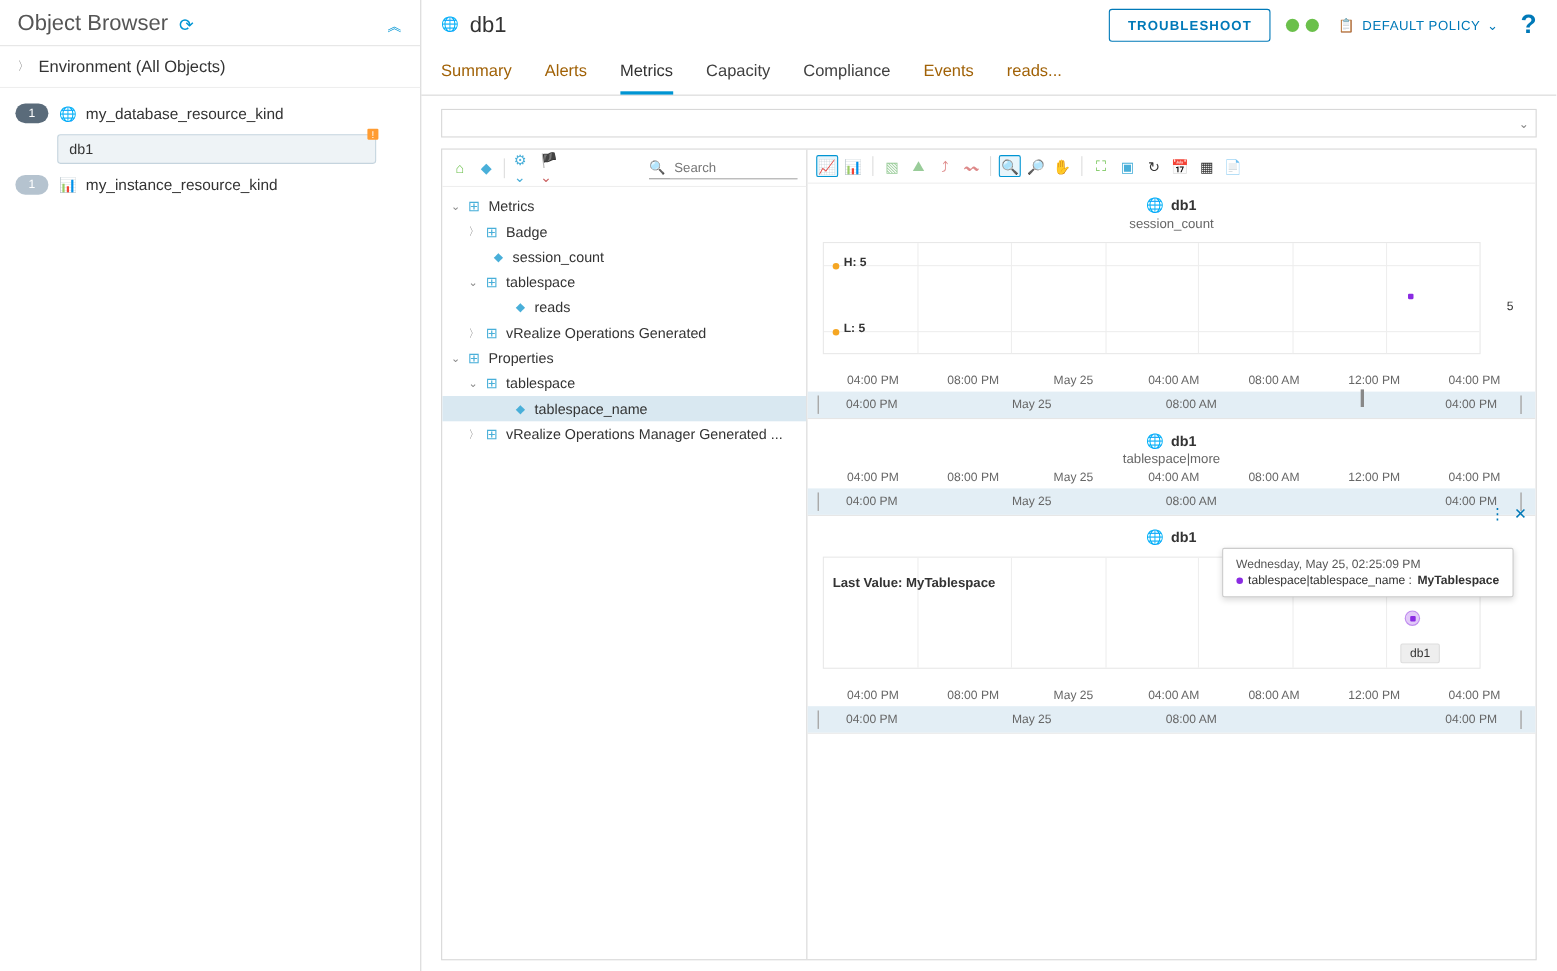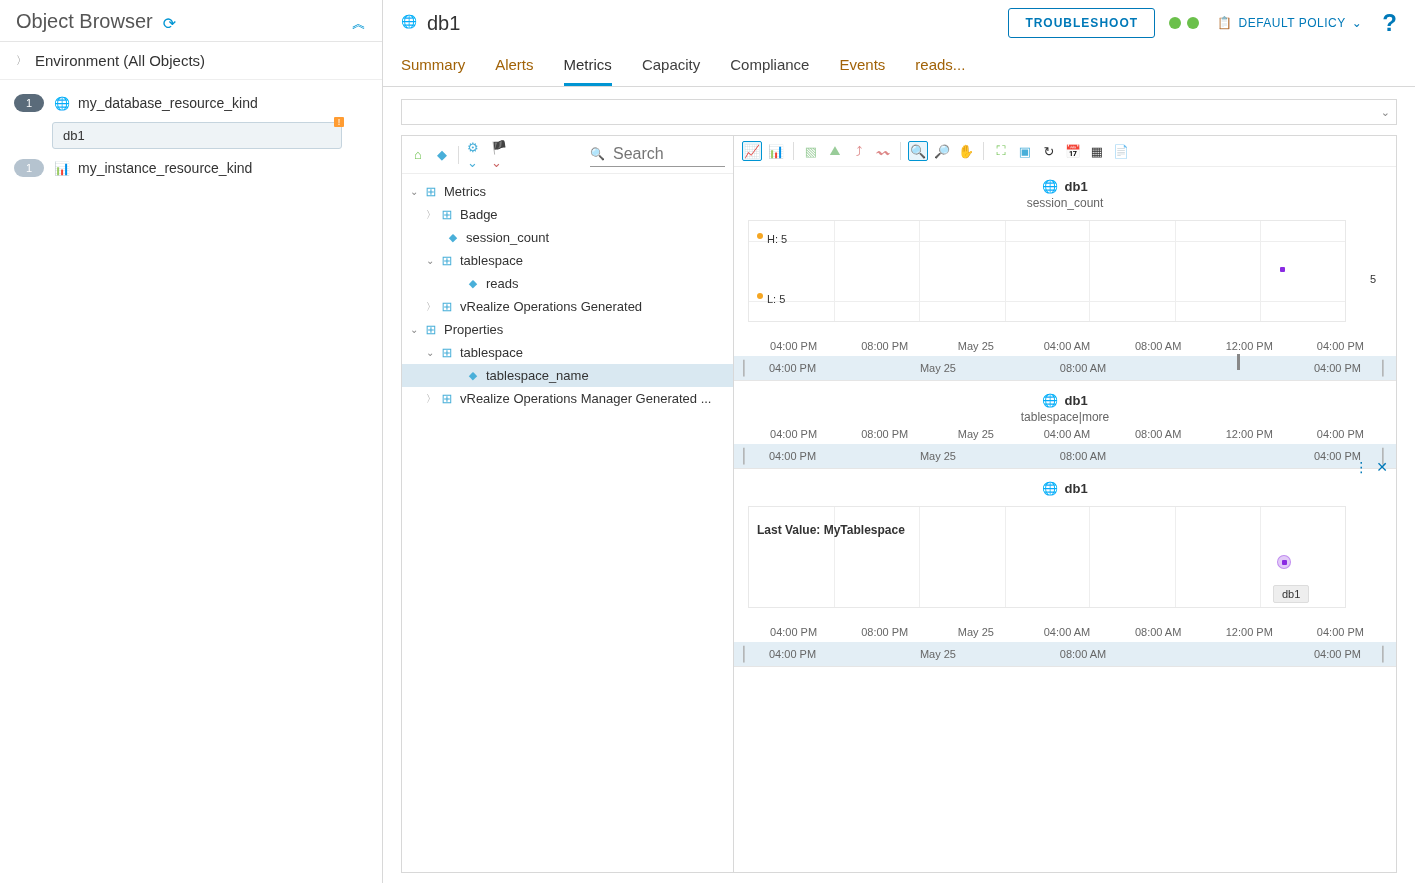--- a/index.html
+++ b/index.html
@@ -46,21 +46,21 @@
 .filter-bar .exp { color: #888; font-size: 11px; }
 
 .content { display: flex; flex: 1; margin: 10px 18px 10px; border: 1px solid #d8d8d8; overflow: hidden; }
 
 
 .mtree { width: 332px; border-right: 1px solid #d8d8d8; display: flex; flex-direction: column; }
 .mtree-tb { display: flex; align-items: center; padding: 6px 8px; gap: 8px; border-bottom: 1px solid #eee; }
 .tb-ic { width: 16px; height: 16px; display: inline-flex; align-items: center; justify-content: center; cursor: pointer; font-size: 13px; }
 .tb-sep { width: 1px; height: 18px; background: #ddd; }
 .search-wrap { margin-left: auto; display: flex; align-items: center; border-bottom: 1px solid #999; width: 135px; }
-.search-wrap input { border: none; outline: none; font-size: 16px; padding: 3px 4px; width: 100%; }
+.search-wrap input { border: none; outline: none; font-size: 12px; padding: 3px 4px; width: 100%; }
 .search-ic { color: #888; font-size: 12px; margin-right: 4px; }
 .mtree-body { padding: 6px 0; overflow-y: auto; font-size: 13px; }
 .mt-row { display: flex; align-items: center; padding: 4px 8px; cursor: pointer; }
 .mt-row.sel { background: #d9e8f1; }
 .mt-chev { width: 14px; color: #888; font-size: 10px; }
 .mt-ic { width: 14px; height: 14px; margin-right: 6px; display: inline-flex; align-items: center; justify-content: center; }
 .mt-ic.blue { color: #49afd9; }
 .mt-ic.diamond { color: #49afd9; font-size: 11px; }
 .ind1 { padding-left: 24px; }
 .ind2 { padding-left: 44px; }
@@ -74,21 +74,21 @@
 .ctb-sep { width: 1px; height: 18px; background: #ddd; margin: 0 3px; }
 .chart-scroll { flex: 1; overflow-y: auto; }
 .chart-block { border-bottom: 1px solid #e5e5e5; padding: 8px 0 0; }
 .chart-head { text-align: center; padding: 4px; }
 .chart-name { font-size: 13px; color: #333; display: flex; align-items: center; justify-content: center; gap: 6px; }
 .chart-metric { font-size: 12px; color: #666; margin-top: 2px; }
 .chart-plot { position: relative; height: 120px; margin: 6px 10px 0 10px; }
 .plot-grid { position: absolute; left: 4px; right: 40px; top: 0; bottom: 18px; border: 1px solid #e8e8e8; }
 .gv { position: absolute; top: 0; bottom: 0; width: 1px; background: #eee; }
 .hl { position: absolute; left: 0; right: 0; height: 1px; background: #eee; }
-.hl-label { position: absolute; left: 8px; font-size: 11px; color: #333; font-weight: 400; display: flex; align-items: flex-start; gap: 4px; }
+.hl-label { position: absolute; left: 8px; font-size: 11px; color: #333; font-weight: 700; display: flex; align-items: flex-end; gap: 4px; }
 .hl-label .d { width: 6px; height: 6px; background: #f5a623; border-radius: 50%; }
 .data-pt { position: absolute; width: 5px; height: 5px; background: #8a2be2; border-radius: 1px; }
 .data-pt.big { width: 14px; height: 14px; border-radius: 50%; background: rgba(138,43,226,0.25); border: 1px solid rgba(138,43,226,0.4); display: flex; align-items: center; justify-content: center; }
 .data-pt.big::after { content: ''; width: 5px; height: 5px; background: #8a2be2; border-radius: 1px; }
 .val-label { position: absolute; right: 10px; font-size: 11px; color: #333; }
 .last-val { position: absolute; left: 8px; top: 16px; font-size: 12px; font-weight: 600; }
 .x-labels { display: flex; justify-content: space-between; padding: 0 10px 4px 14px; font-size: 11px; color: #666; }
 .x-labels span { flex: 1; text-align: center; }
 .slider-row { display: flex; align-items: center; background: #e3eef5; height: 24px; padding: 0 8px; font-size: 11px; color: #666; position: relative; }
 .slider-row .handle { color: #aaa; font-size: 14px; }
@@ -355,20 +355,28 @@
                 <div class="gv" style="left:14.3%"></div>
                   <div class="gv" style="left:28.6%"></div>
                   <div class="gv" style="left:42.9%"></div>
                   <div class="gv" style="left:57.1%"></div>
                   <div class="gv" style="left:71.4%"></div>
                   <div class="gv" style="left:85.7%"></div>
                 <span class="last-val">Last Value: MyTablespace</span>
                 <div class="data-pt big" style="right:9%; top:48%"></div>
                 <div class="hover-chip" style="right:6%; top:78%">db1</div>
               </div>
+              <div class="tooltip-box" style="right:10px; top:-8px">
+                <div class="ts">Wednesday, May 25, 02:25:09 PM</div>
+                <div class="ln">
+                    <span class="pd"></span>
+                    <span>tablespace|tablespace_name :</span> 
+                    <b>MyTablespace</b>
+                  </div>
+              </div>
             </div>
             <div class="x-labels">
               <span>04:00 PM</span>
                 <span>08:00 PM</span>
                 <span>May 25</span>
                 <span>04:00 AM</span>
                 <span>08:00 AM</span>
                 <span>12:00 PM</span>
                 <span>04:00 PM</span>
             </div>

